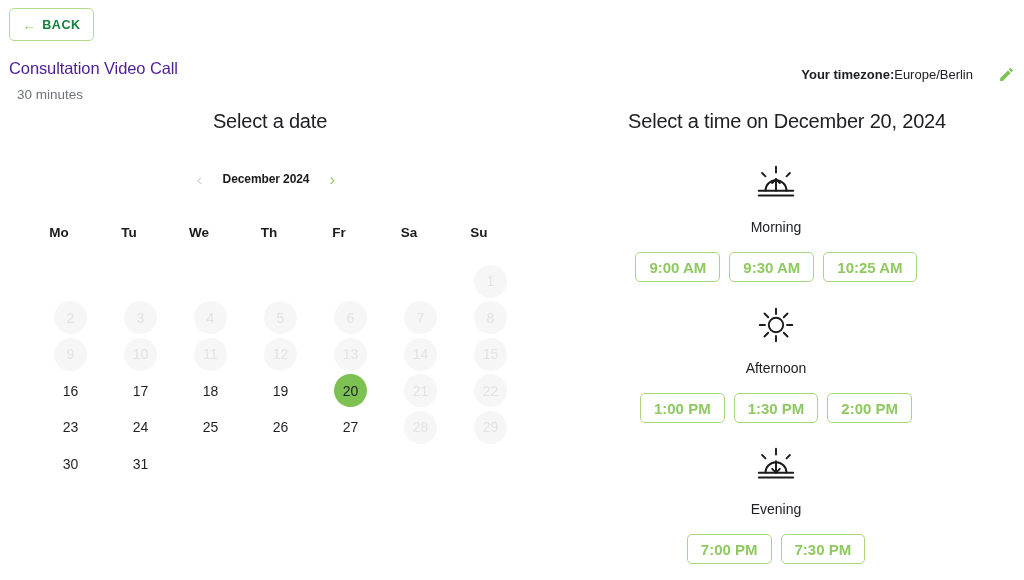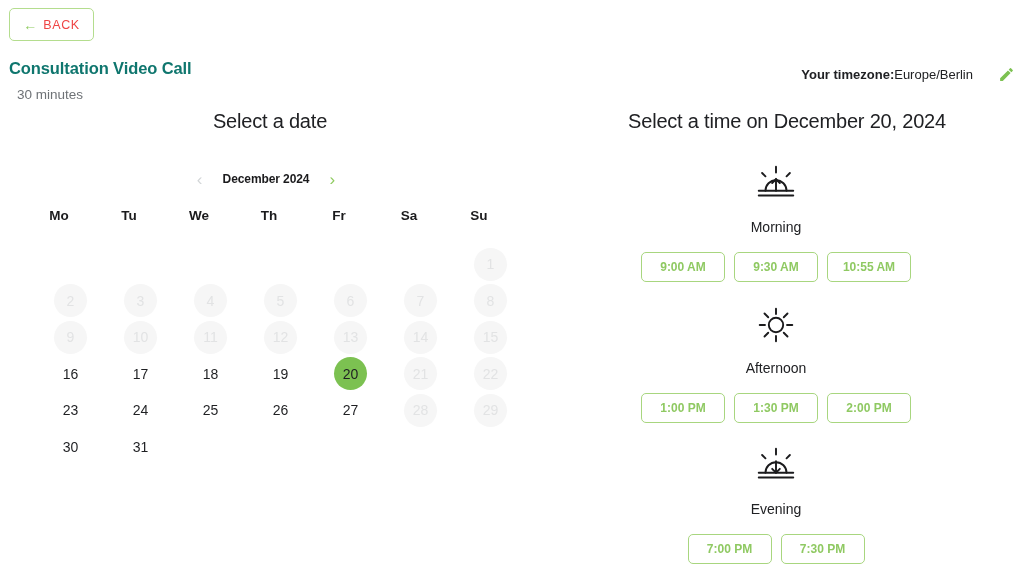--- a/index.html
+++ b/index.html
@@ -38,33 +38,33 @@
   }
   .back-arrow {
     display: block;
     width: 13px;
     height: 12px;
     line-height: 12px;
     color: #8fcb60;
     font-size: 14px;
   }
   .back-label {
-    color: #ef4444;
+    color: #15803d;
     font-size: 12.5px;
-    font-weight: normal;
+    font-weight: bold;
     letter-spacing: 0.6px;
   }
 
   .event-title {
     position: absolute;
     left: 9px;
     top: 59px;
     font-size: 16.5px;
-    font-weight: bold;
-    color: #0f766e;
+    font-weight: normal;
+    color: #4c1d95;
     letter-spacing: -0.1px;
   }
   .event-duration {
     position: absolute;
     left: 17px;
     top: 87px;
     font-size: 13.5px;
     color: #6e7276;
   }
 
@@ -118,21 +118,21 @@
     font-size: 17px;
     line-height: 1;
     background: none;
     border: none;
     font-family: "Liberation Sans", sans-serif;
   }
   .nav-prev { color: #d3d6d8; cursor: default; }
   .nav-next { color: #8fcb60; cursor: pointer; }
 
   .weekday-row {
-    margin-top: 20px;
+    margin-top: 37px;
     display: grid;
     grid-template-columns: repeat(7, 70px);
     margin-left: 22px;
   }
   .weekday-cell {
     text-align: center;
     font-size: 13.5px;
     font-weight: bold;
     color: #1b1b1d;
   }
@@ -207,21 +207,21 @@
   }
   .slot-btn {
     height: 30px;
     min-width: 84px;
     padding: 0 13px;
     border: 1px solid #a8d67f;
     border-radius: 5px;
     background: #ffffff;
     color: #8fc962;
     font-family: "Liberation Sans", sans-serif;
-    font-size: 12px;
+    font-size: 15px;
     font-weight: bold;
     cursor: pointer;
     display: flex;
     align-items: center;
     justify-content: center;
     white-space: nowrap;
   }
 </style>
 </head>
 <body>
@@ -375,21 +375,21 @@
             <line x1="24" y1="6" x2="24" y2="12" stroke="#1b1b1d" stroke-width="2" stroke-linecap="round" fill="none"></line>
             <line x1="9.5" y1="12.5" x2="13" y2="16" stroke="#1b1b1d" stroke-width="2" stroke-linecap="round" fill="none"></line>
             <line x1="38.5" y1="12.5" x2="35" y2="16" stroke="#1b1b1d" stroke-width="2" stroke-linecap="round" fill="none"></line>
             <line x1="24" y1="31" x2="24" y2="19" stroke="#1b1b1d" stroke-width="2" stroke-linecap="round" fill="none"></line>
             <polyline points="20,23 24,19 28,23" stroke="#1b1b1d" stroke-width="2" stroke-linecap="round" fill="none"></polyline>
           </svg>
           <div class="section-label">Morning</div>
           <div class="slot-row">
             <button class="slot-btn">9:00 AM</button>
             <button class="slot-btn">9:30 AM</button>
-            <button class="slot-btn">10:55 AM</button>
+            <button class="slot-btn">10:25 AM</button>
           </div>
         </div>
         <div class="time-section">
           <svg viewBox="0 0 48 48" class="section-icon">
             <circle cx="24" cy="24" r="7.5" stroke="#1b1b1d" stroke-width="2" stroke-linecap="round" fill="none"></circle>
             <line x1="24" y1="7" x2="24" y2="12.5" stroke="#1b1b1d" stroke-width="2" stroke-linecap="round" fill="none"></line>
             <line x1="24" y1="35.5" x2="24" y2="41" stroke="#1b1b1d" stroke-width="2" stroke-linecap="round" fill="none"></line>
             <line x1="7" y1="24" x2="12.5" y2="24" stroke="#1b1b1d" stroke-width="2" stroke-linecap="round" fill="none"></line>
             <line x1="35.5" y1="24" x2="41" y2="24" stroke="#1b1b1d" stroke-width="2" stroke-linecap="round" fill="none"></line>
             <line x1="12" y1="12" x2="15.9" y2="15.9" stroke="#1b1b1d" stroke-width="2" stroke-linecap="round" fill="none"></line>

